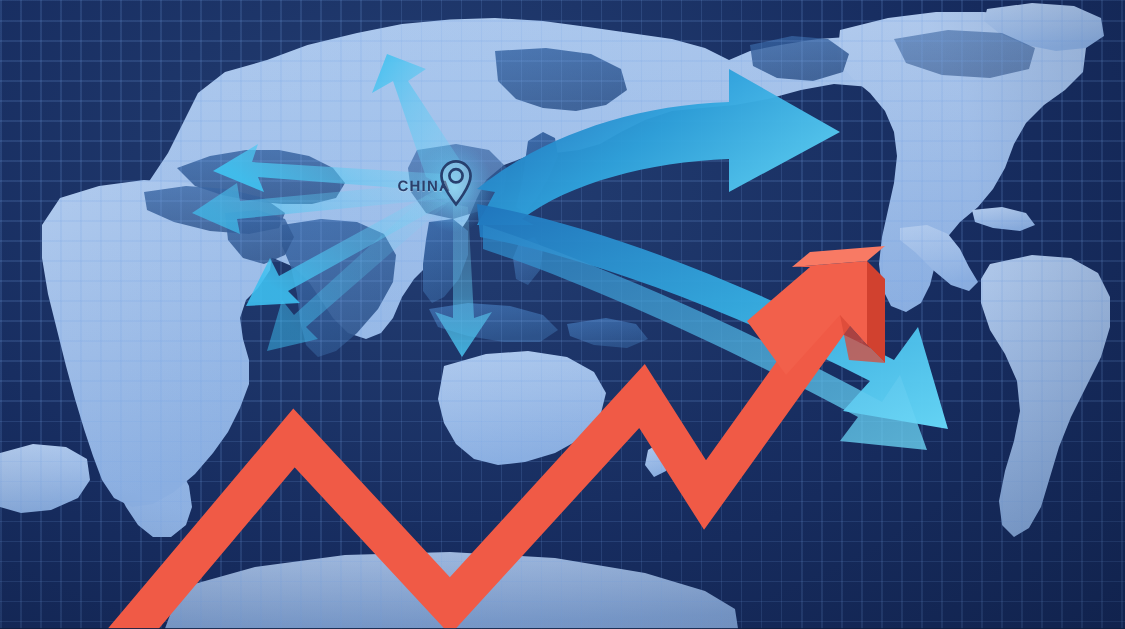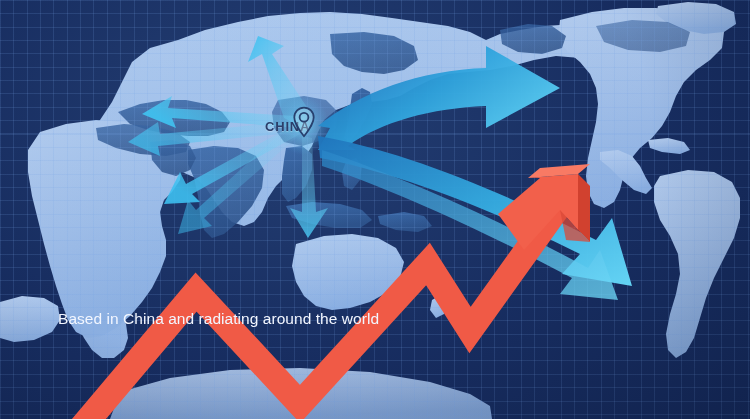--- a/index.html
+++ b/index.html
@@ -24,21 +24,21 @@
   }
   .layer{position:absolute;inset:0;}
   #map-layer{z-index:1;}
   #arrow-layer{z-index:4;}
   #red-layer{z-index:5;}
   #label-layer{z-index:6;}
   #text-layer{z-index:7;}
 
   .china-label{
     position:absolute;left:265px;top:119px;
-    font-size:13px;letter-spacing:.8px;color:#2b3f6b;font-weight:600;
+    font-size:10px;letter-spacing:.8px;color:#2b3f6b;font-weight:600;
     text-shadow:0 1px 0 rgba(255,255,255,.25);
   }
   .caption{position:absolute;left:44px;top:306px;}
   .cap-title{
     font-size:16.5px;font-weight:bold;color:#ffffff;line-height:20px;
     letter-spacing:.1px;white-space:nowrap;
   }
   .cap-title .dot{font-size:13px;vertical-align:1px;margin-right:2px;}
   .cap-sub{
     font-size:15.5px;color:#f2f6ff;line-height:21px;margin-left:14px;margin-top:2px;
@@ -273,17 +273,16 @@
     <span class="china-label">CHINA</span>
     <svg style="position:absolute;left:292px;top:106px;width:24px;height:32px;" viewBox="0 0 24 32">
       <path d="M12 1.6 C6.6 1.6 2.3 5.9 2.3 11.3 C2.3 18.4 12 30.2 12 30.2
                C12 30.2 21.7 18.4 21.7 11.3 C21.7 5.9 17.4 1.6 12 1.6 Z" fill="#bfe4f6" fill-opacity=".35" stroke="#27406e" stroke-width="1.8"></path>
       <circle cx="12" cy="11.2" r="4.4" fill="none" stroke="#27406e" stroke-width="1.8"></circle>
     </svg>
   </div>
 
   <div class="layer" id="text-layer">
     <div class="caption">
-      <div class="cap-sub">Based in China and radiating around the world</div>
     </div>
   </div>
 
 </div>
 
 </body></html>

